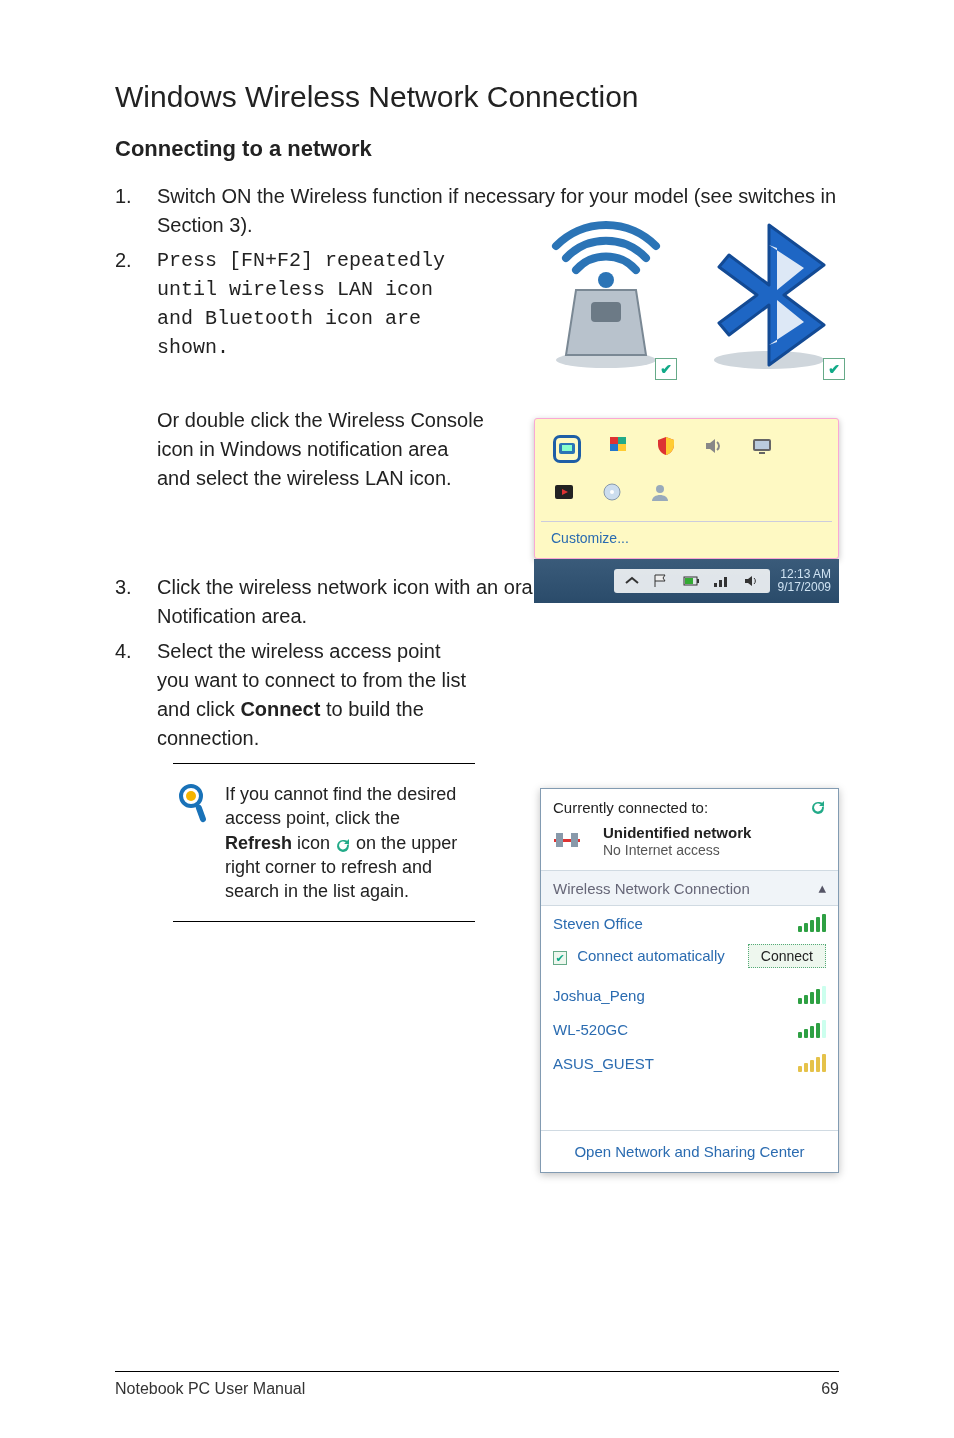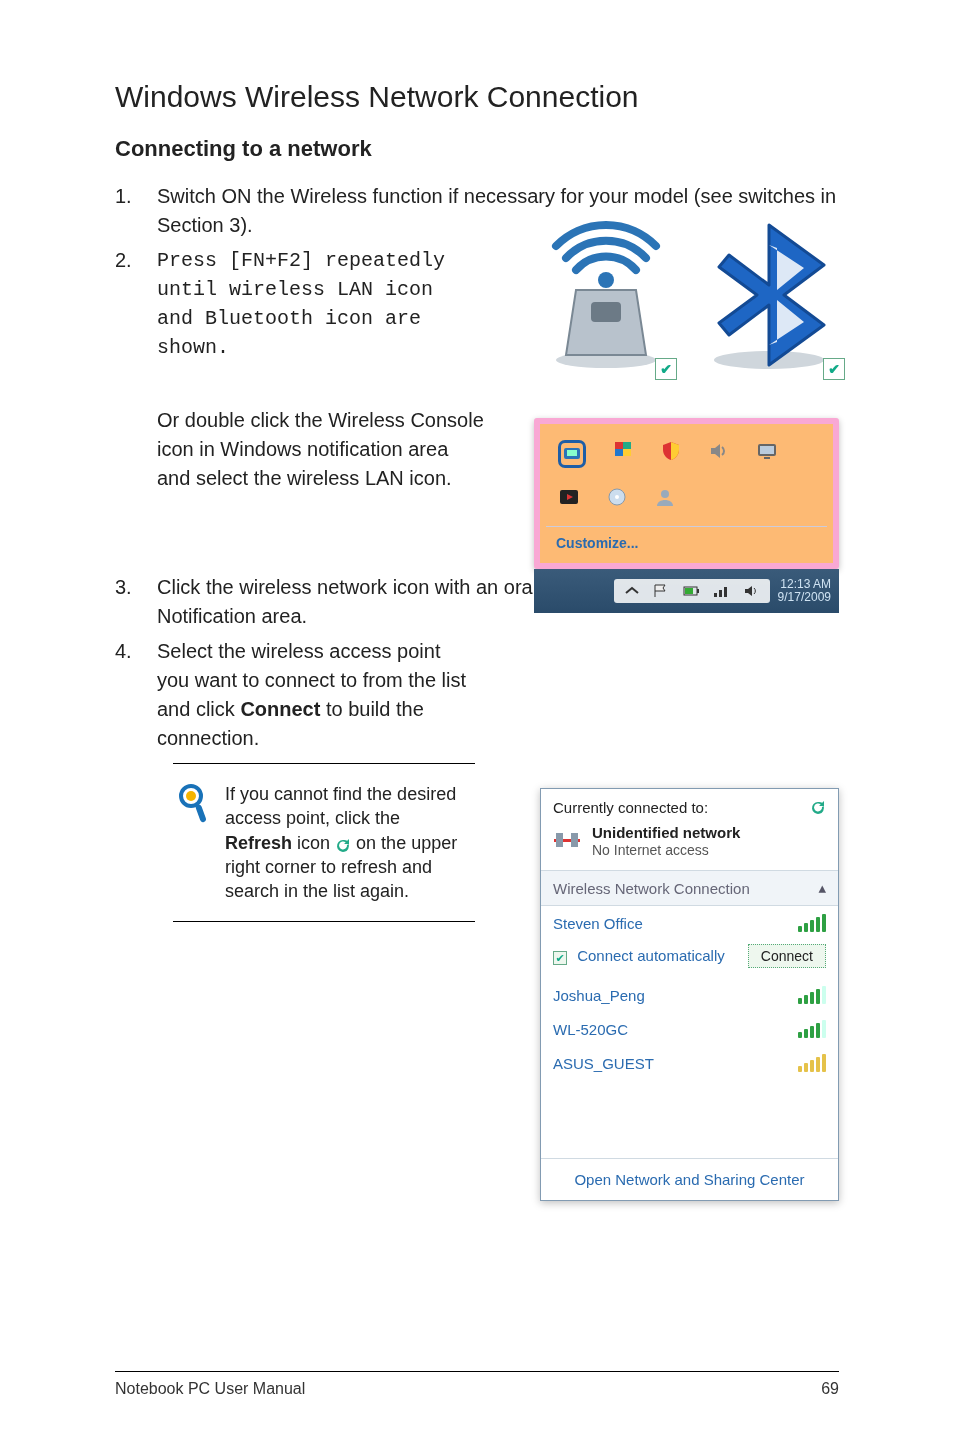--- a/index.html
+++ b/index.html
@@ -42,24 +42,23 @@
   .check-box {
     position:absolute; bottom:-6px; right:-6px;
     width:22px; height:22px; background:#fff; border:1px solid #6a8;
     display:flex; align-items:center; justify-content:center; color:#1a8; font-weight:900; font-size:14px;
   }
   .tray-panel {
     position:absolute; right:115px; top:418px;
     width:305px;
   }
   .tray-inner {
-    background:#fdba74; border:6px solid #f9a8d4; border-radius:3px;
+    background:#fef9c3; border:1px solid #f9a8d4; border-radius:3px;
     box-shadow:0 2px 6px rgba(0,0,0,.25);
     padding:10px 6px 4px;
-    font-weight:bold;
   }
   .tray-icons{ display:flex; flex-wrap:wrap; gap:18px 26px; padding:6px 12px 14px; }
   .tray-circle{
     width:28px; height:28px; border:3px solid #1e5ea6; border-radius:7px;
     display:flex; align-items:center; justify-content:center;
   }
   .customize{
     border-top:1px solid #ccd; padding:8px 10px; color:#2a6bb0; font-size:14px;
   }
   .taskbar{
@@ -79,39 +78,39 @@
   .note-icon svg{ width:34px; height:44px; }
   .wifi-popup{
     position:absolute; right:115px; top:788px;
     width:299px; border:1px solid #829bb2; background:#fff;
     box-shadow:0 2px 8px rgba(0,0,0,.25); font-size:15px;
   }
   .wifi-popup .hdr{
     padding:10px 12px 8px; display:flex; justify-content:space-between; align-items:center;
   }
   .wifi-popup .unid{
-    padding:0 12px 12px; display:flex; gap:11px; align-items:center;
+    padding:0 12px 12px; display:flex; gap:22px; align-items:center;
   }
   .wifi-popup .section-lbl{
     background:#f0f4f8; border-top:1px solid #d0dae2; border-bottom:1px solid #d0dae2;
     padding:8px 12px; color:#667; display:flex; justify-content:space-between; align-items:center;
   }
   .wifi-popup .item{
     padding:8px 12px; display:flex; justify-content:space-between; align-items:center;
     color:#2a6bb0;
   }
   .wifi-popup .connect-row{
     padding:4px 12px 10px; display:flex; justify-content:space-between; align-items:center;
     color:#2a6bb0;
   }
   .wifi-popup .connect-btn{
     border:1px dotted #5a7; padding:3px 12px; background:#eef7ee; color:#222; font-size:14px;
   }
   .wifi-popup .foot{
-    text-align:center; color:#2a6bb0; padding:12px; border-top:1px solid #d0dae2; margin-top:78px;
+    text-align:center; color:#2a6bb0; padding:12px; border-top:1px solid #d0dae2; margin-top:50px;
   }
   .sig-bars{ display:inline-flex; gap:2px; align-items:flex-end; }
   .sig-bars span{ width:4px; background:#2ea043; display:inline-block; border-radius:1px;}
   .sig-bars.s5 span:nth-child(1){height:6px}.sig-bars.s5 span:nth-child(2){height:9px}
   .sig-bars.s5 span:nth-child(3){height:12px}.sig-bars.s5 span:nth-child(4){height:15px}
   .sig-bars.s5 span:nth-child(5){height:18px}
   .sig-bars.s4 span:nth-child(5){background:#cfe}
   .sig-bars.low span{background:#e5c24a}
   .footer{
     position:absolute; bottom:40px; left:115px; right:115px;

